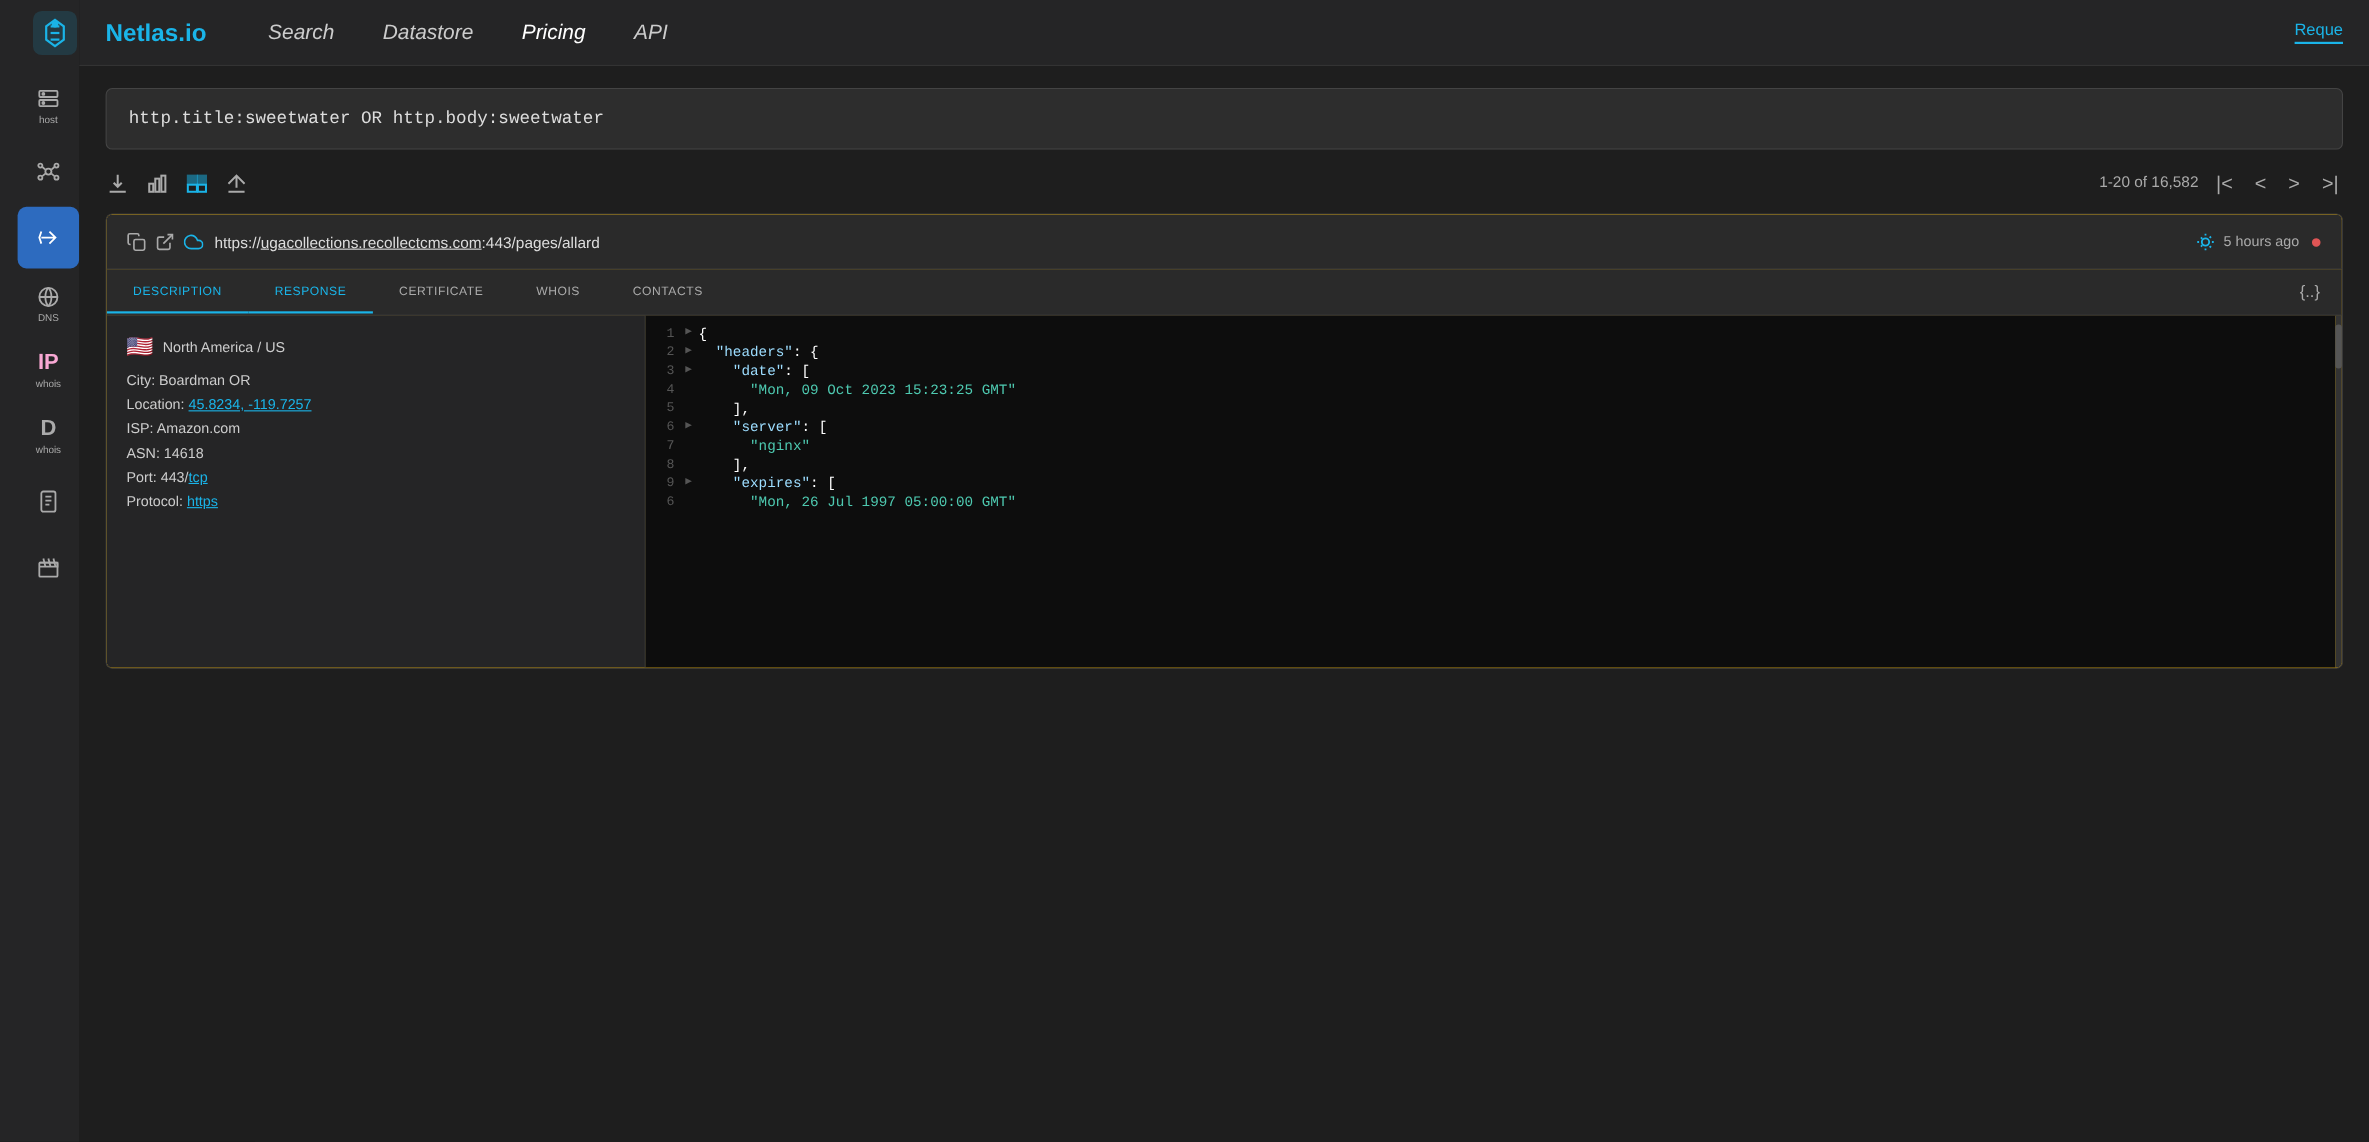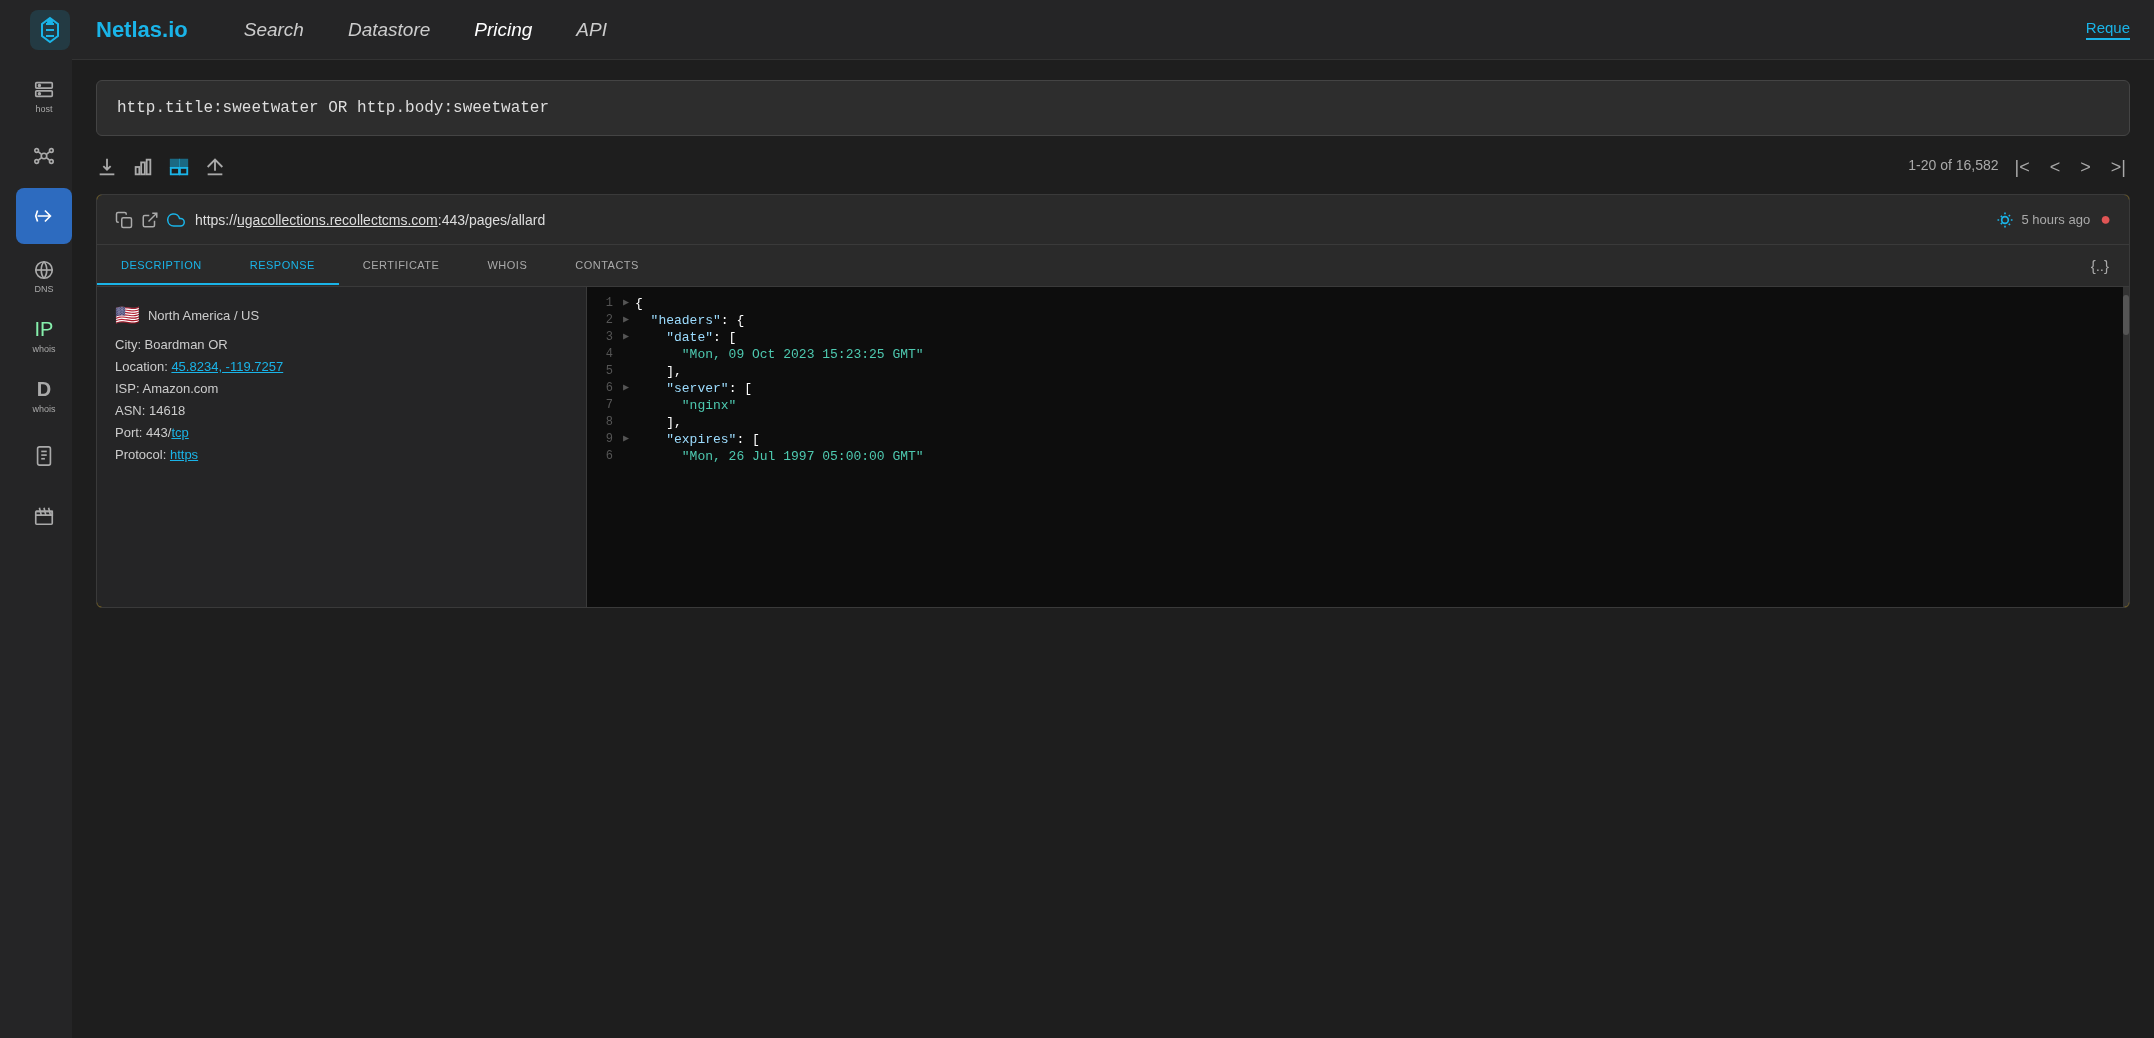--- a/index.html
+++ b/index.html
@@ -346,21 +346,21 @@
     <svg viewBox="0 0 24 24" fill="none" stroke="currentColor" stroke-width="1.8">
       <circle cx="12" cy="12" r="9"></circle>
       <line x1="3" y1="12" x2="21" y2="12"></line>
       <path d="M12 3 C8 7 8 17 12 21"></path>
       <path d="M12 3 C16 7 16 17 12 21"></path>
     </svg>
     <span style="font-size:9px;">DNS</span>
   </div>
 
   <div class="sidebar-icon-btn">
-    <span style="font-size:20px;font-weight:400;color:#86efac;">IP</span>
+    <span style="font-size:20px;font-weight:700;color:#f9a8d4;">IP</span>
     <span style="font-size:9px;">whois</span>
   </div>
 
   <div class="sidebar-icon-btn">
     <span style="font-size:20px;font-weight:700;color:#aaa;">D</span>
     <span style="font-size:9px;">whois</span>
   </div>
 
   <div class="sidebar-icon-btn">
     <svg viewBox="0 0 24 24" fill="none" stroke="currentColor" stroke-width="1.8">

